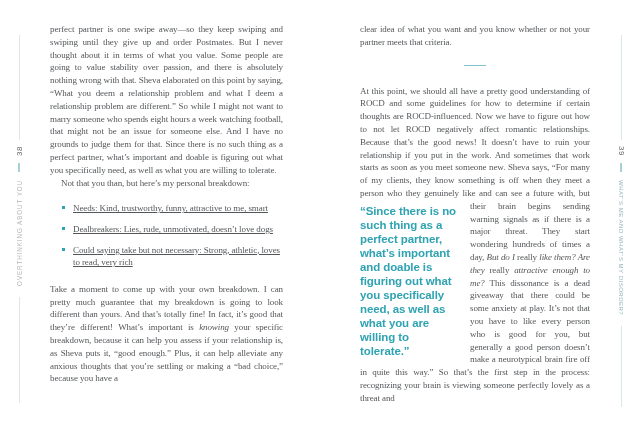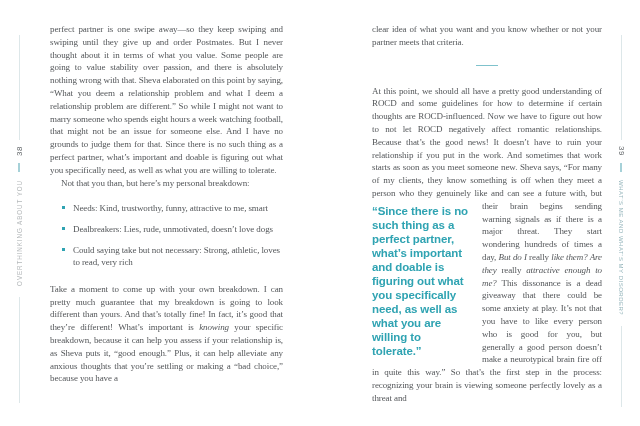--- a/index.html
+++ b/index.html
@@ -15,29 +15,29 @@
 
   
   .content {
     position:absolute; top:23px;
     color:#54575a;
     font-size:9px; line-height:12.8px;
     text-align:justify;
     letter-spacing:-0.1px;
   }
   .content-left { left:50px; width:233px; }
-  .content-right { left:52px; width:230px; }
+  .content-right { left:40px; width:230px; }
   p.para { margin:0; }
   p.indent { text-indent:11px; }
 
   
   ul.breakdown { list-style:none; margin:13px 0 14px 12px; padding:0; }
   ul.breakdown li {
     position:relative; padding-left:11px; margin-bottom:8px;
-    text-align:left; line-height:12.6px;
+    text-align:left; line-height:12.6px;text-decoration:underline;
   }
   .bullet-sq {
     position:absolute; left:0; top:4px;
     width:3px; height:3px; background:#2fa3b2; display:block;
   }
 
   
   .section-divider {
     width:22px; height:0;
     border-top:1px solid #7fc2cc;

